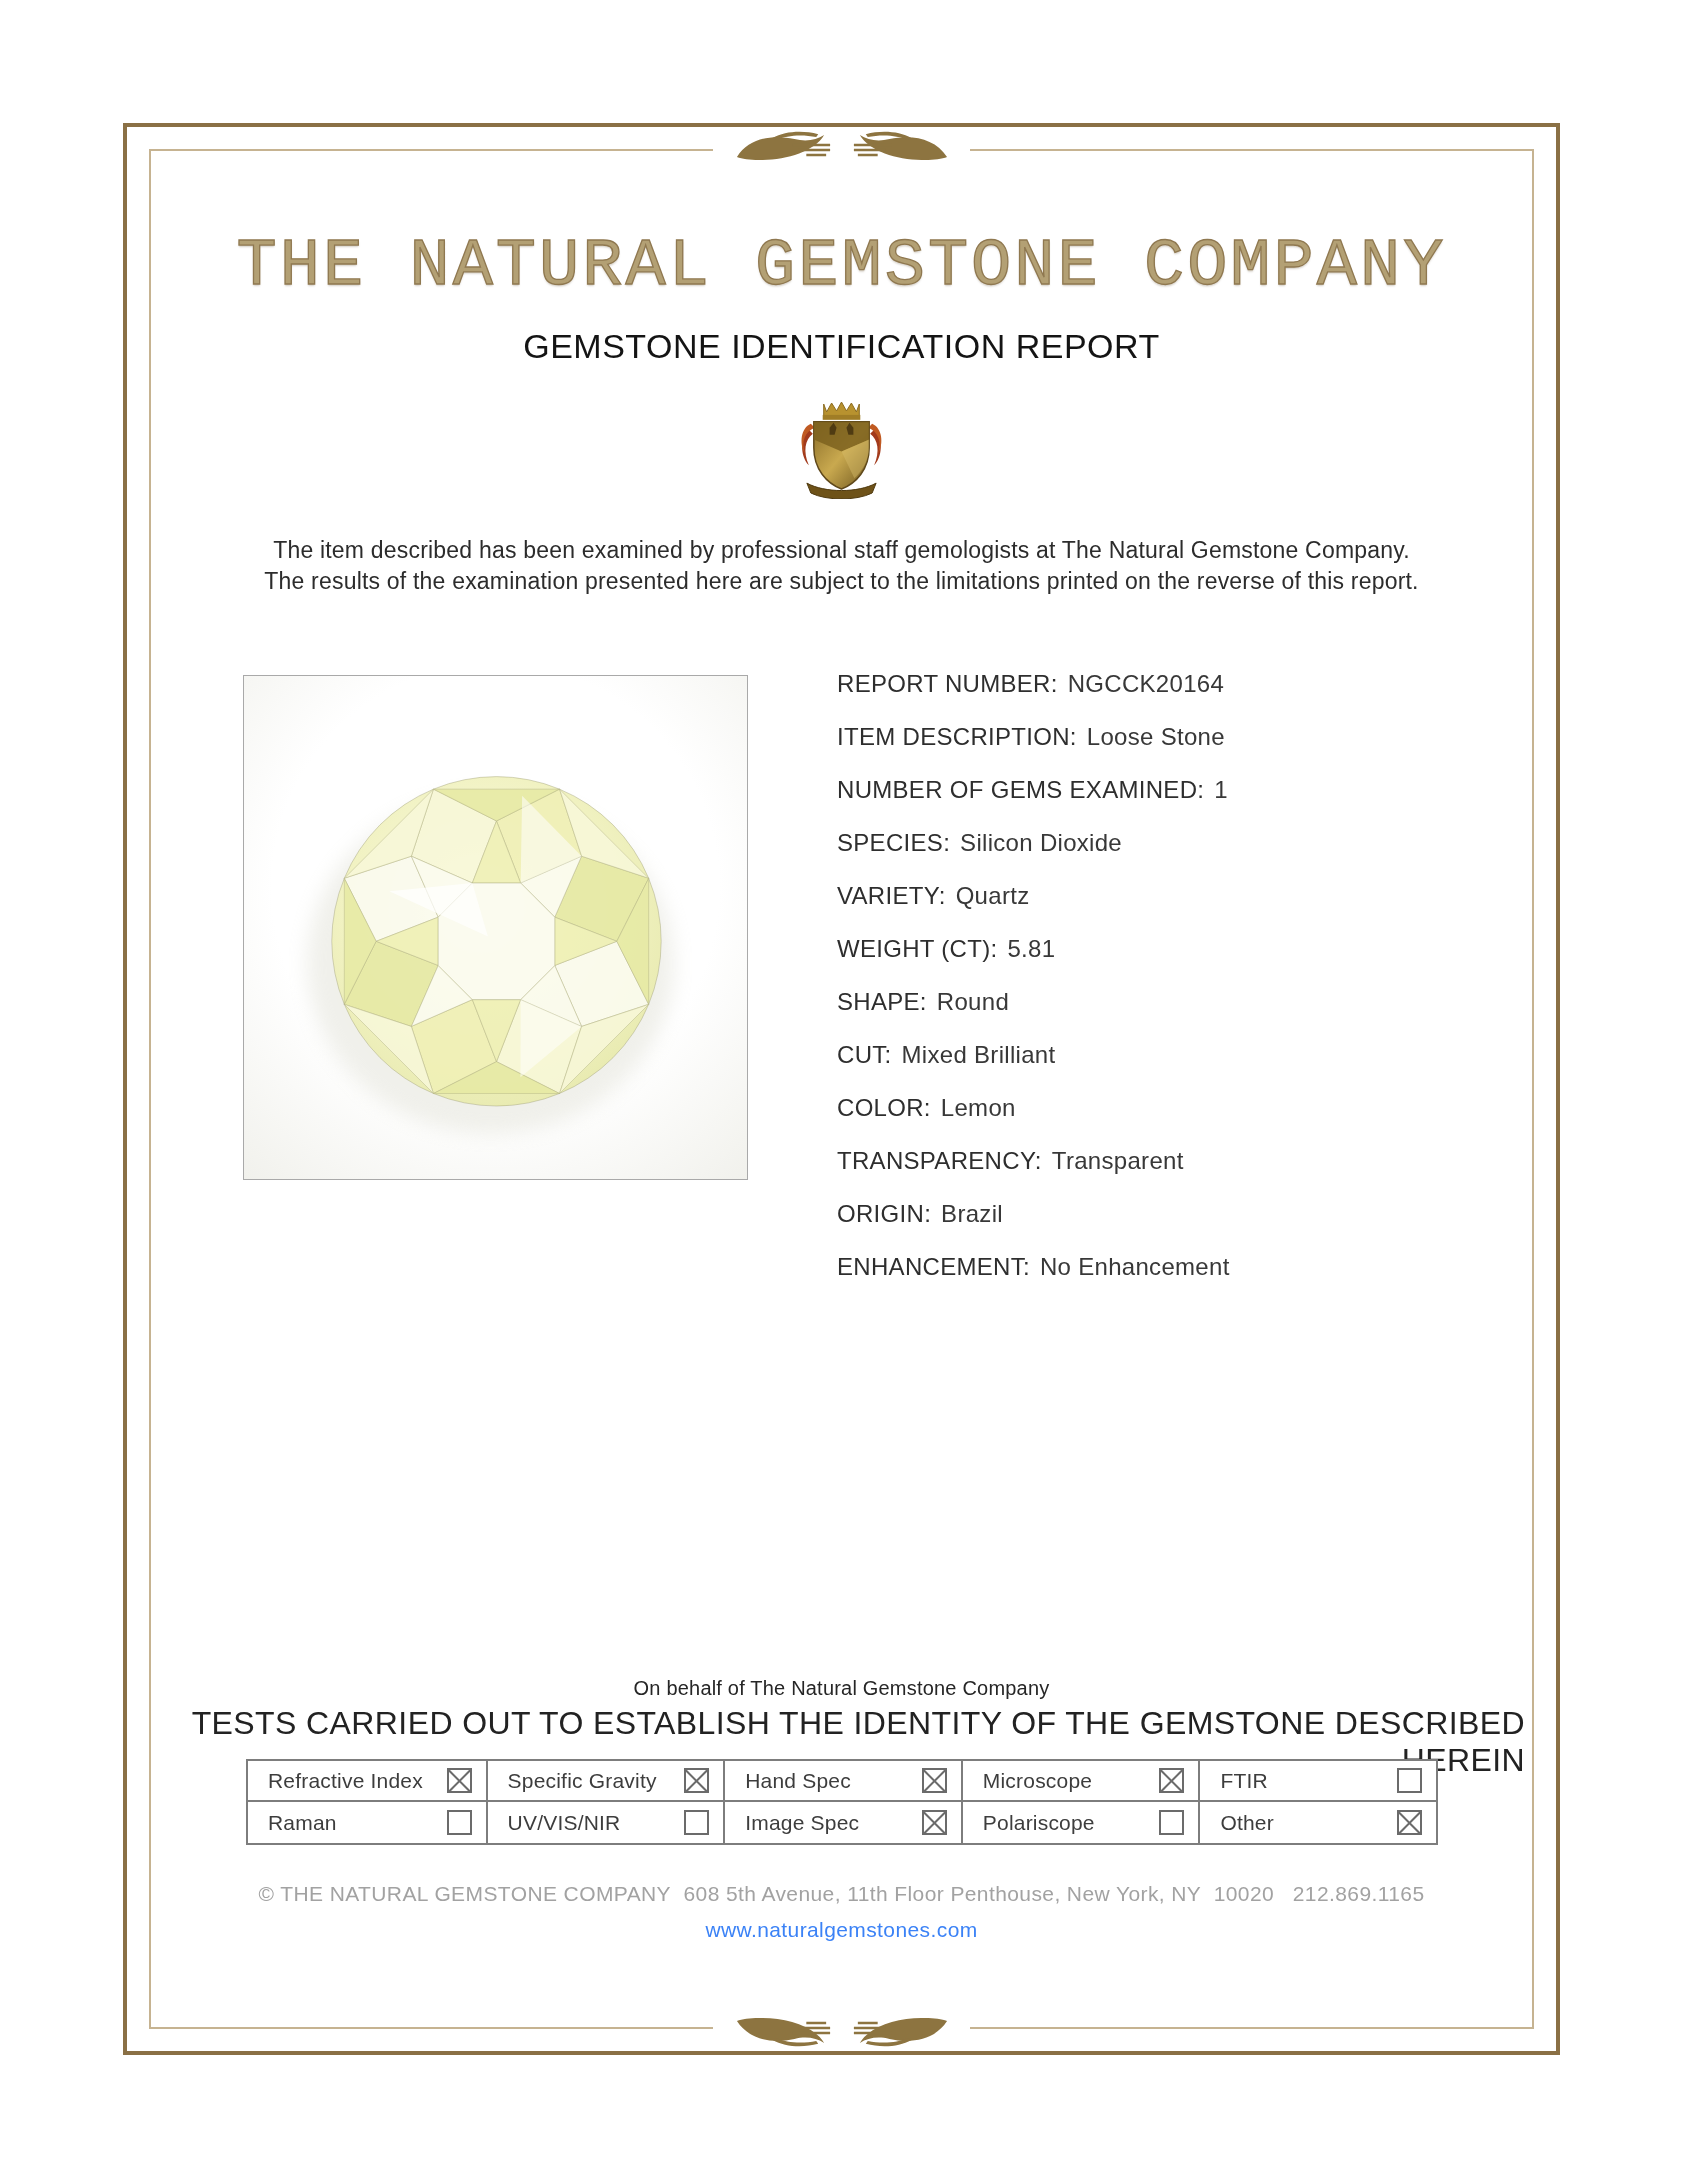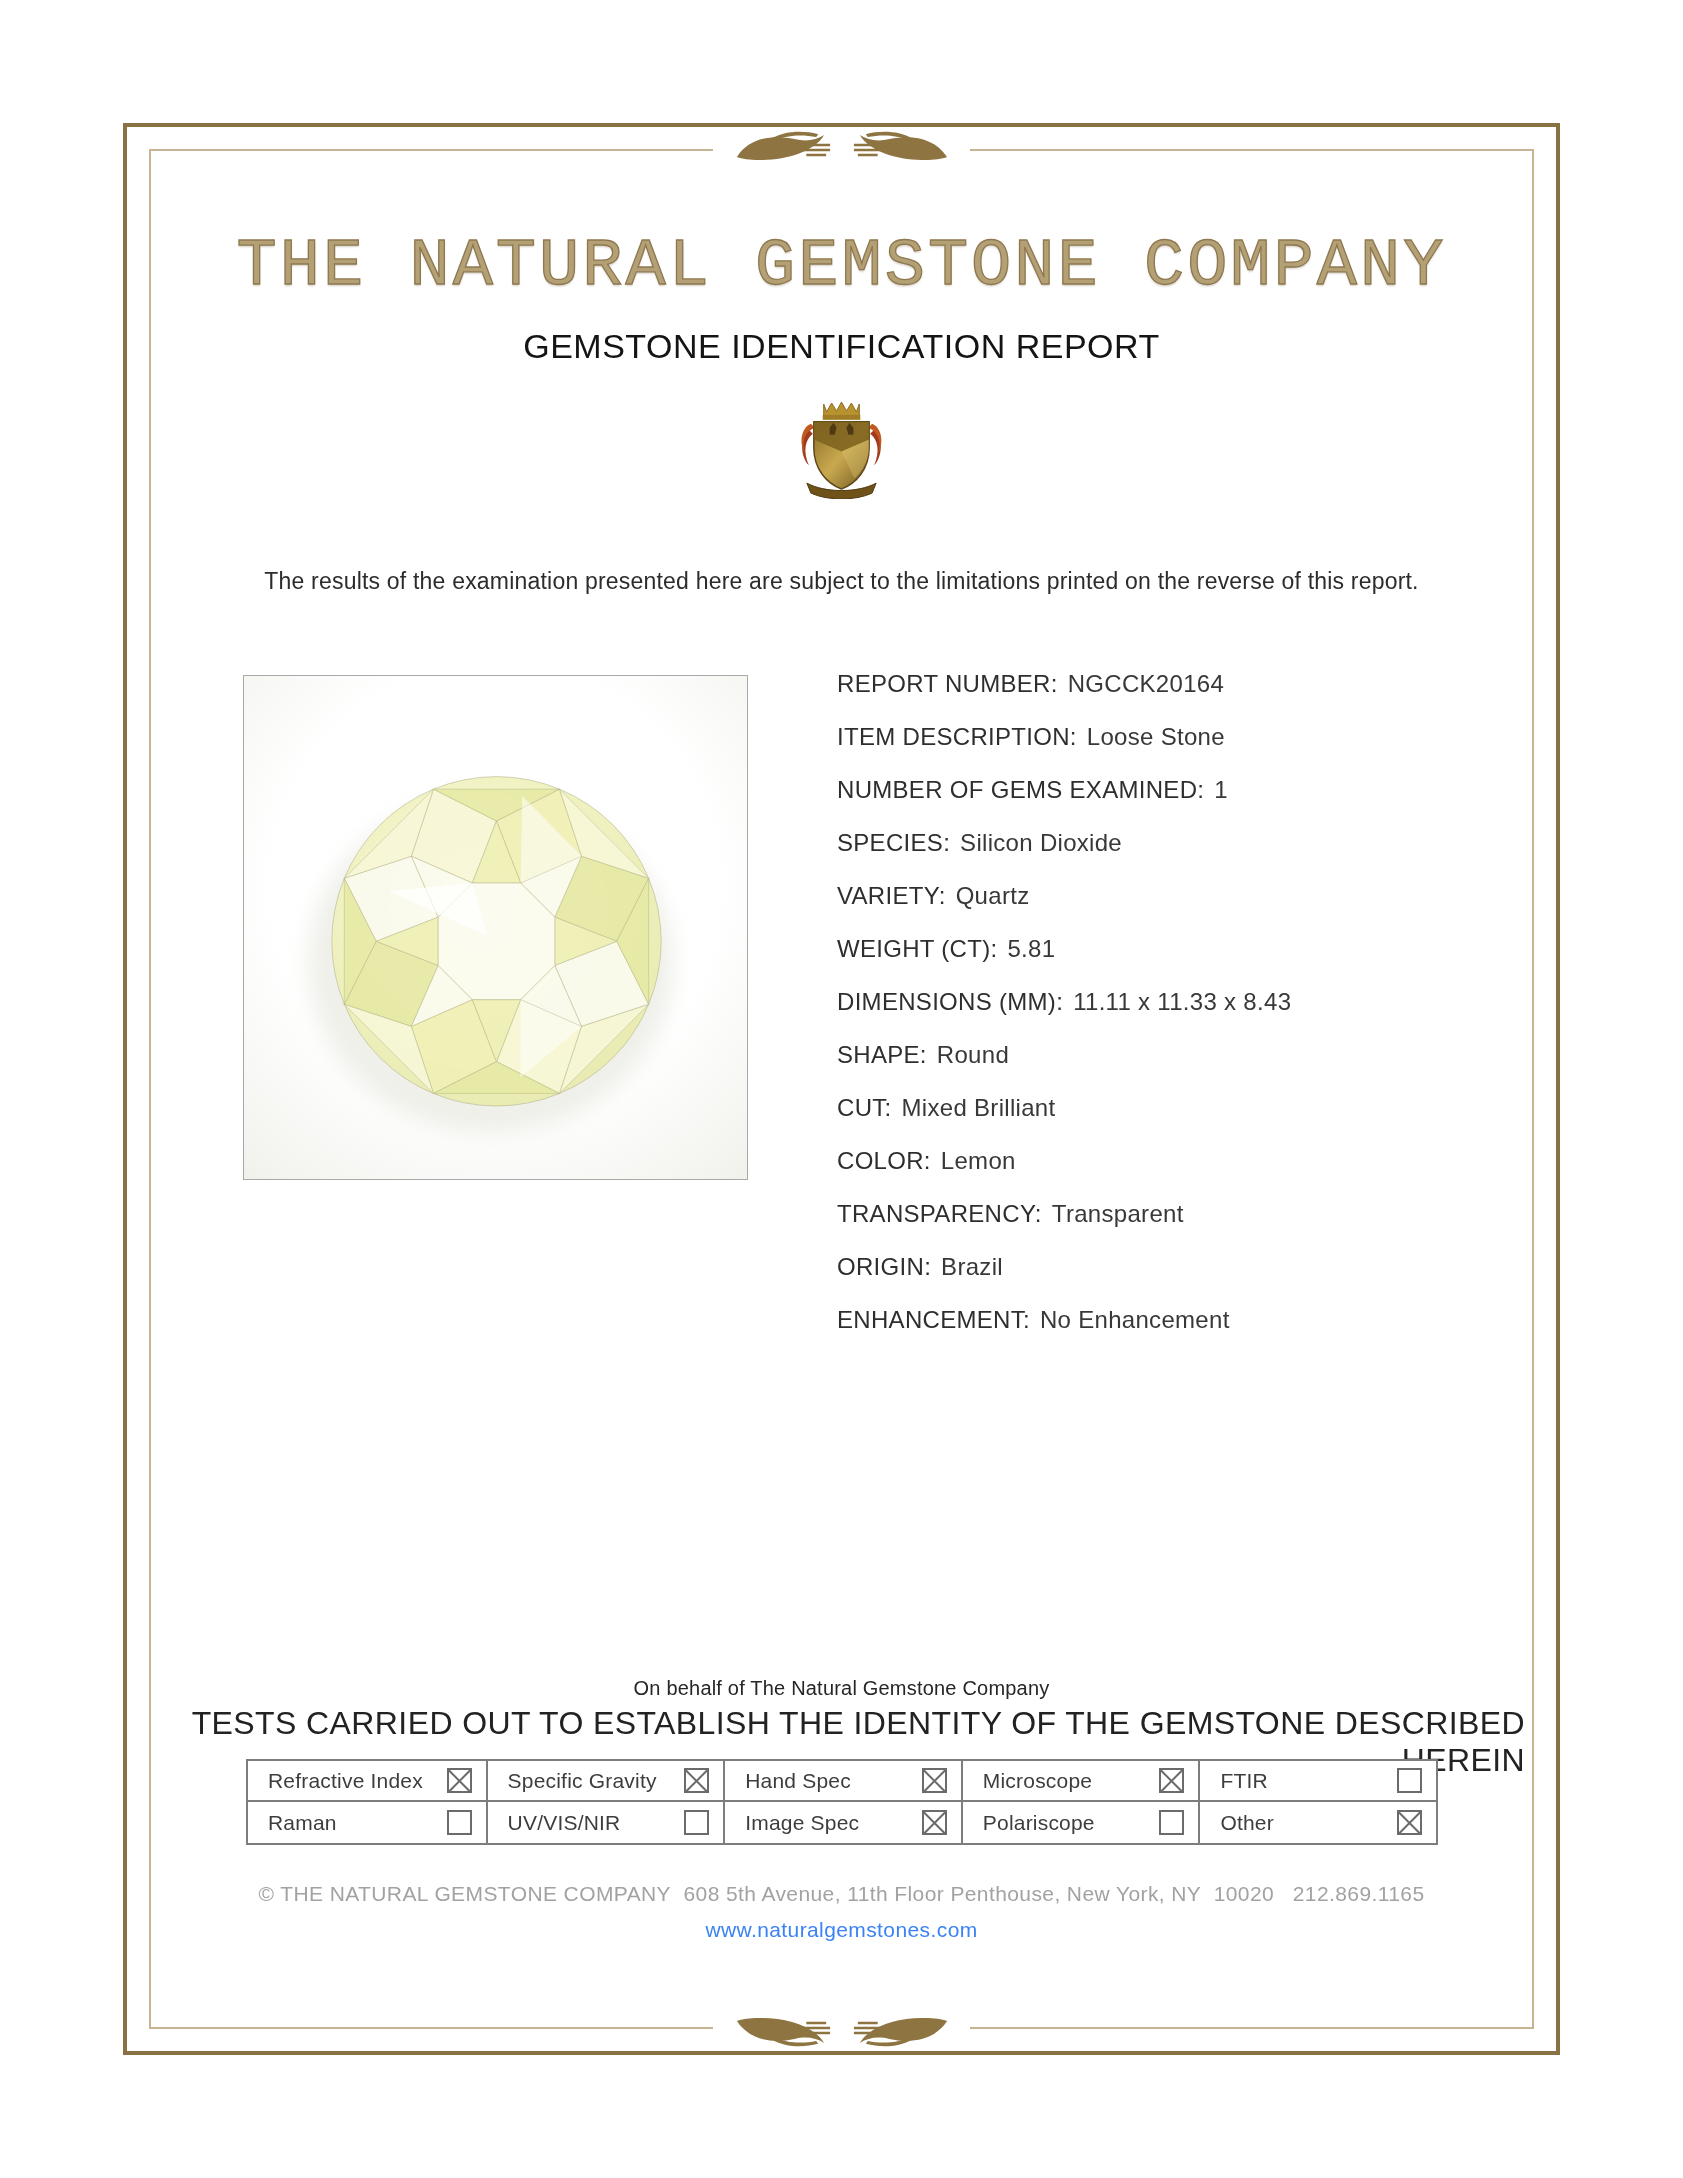--- a/index.html
+++ b/index.html
@@ -132,21 +132,21 @@
     <rect x="26" y="15" width="38" height="5" fill="#a07d26"></rect>
     <path d="M17,22 H73 V48 C73,70 60,84 45,90 C30,84 17,70 17,48 Z" fill="url(#shieldGrad)" stroke="#5f481a" stroke-width="1.5"></path>
     <path d="M17,22 H73 V40 L45,52 L17,40 Z" fill="#7c611f" opacity="0.85"></path>
     <path d="M33,28 l4,-5 l3,5 l-2,7 l-5,0 Z" fill="#4f3b12"></path>
     <path d="M57,28 l-4,-5 l-3,5 l2,7 l5,0 Z" fill="#4f3b12"></path>
     <path d="M45,52 L73,40 V48 C73,60 66,72 58,79 Z" fill="#d8bc6a" opacity="0.45"></path>
     <path d="M10,84 C28,94 62,94 80,84 L76,94 C60,102 30,102 14,94 Z" fill="#6e5218" stroke="#4f3a10" stroke-width="1"></path>
   </svg>
 </div>
 
-<p class="intro"><br><span>The results of the examination presented here are subject to the limitations printed on the reverse of this report.</span></p>
+<p class="intro"><span>The item described has been examined by professional staff gemologists at The Natural Gemstone Company.</span><br><span>The results of the examination presented here are subject to the limitations printed on the reverse of this report.</span></p>
 
 <div class="photo">
   <svg viewBox="0 0 510 510">
     <defs>
       <radialGradient id="gemGrad" cx="0.45" cy="0.4" r="0.75">
         <stop offset="0" stop-color="#fbfae8"></stop>
         <stop offset="0.55" stop-color="#f1f2c2"></stop>
         <stop offset="1" stop-color="#e3e6a6"></stop>
       </radialGradient>
       <filter id="soft" x="-30%" y="-30%" width="160%" height="160%">
@@ -188,21 +188,20 @@
   </svg>
 </div>
 
 <div class="details">
   <div class="detail-row"><span>REPORT NUMBER:</span><span class="val">NGCCK20164</span></div>
   <div class="detail-row"><span>ITEM DESCRIPTION:</span><span class="val">Loose Stone</span></div>
   <div class="detail-row"><span>NUMBER OF GEMS EXAMINED:</span><span class="val">1</span></div>
   <div class="detail-row"><span>SPECIES:</span><span class="val">Silicon Dioxide</span></div>
   <div class="detail-row"><span>VARIETY:</span><span class="val">Quartz</span></div>
   <div class="detail-row"><span>WEIGHT (CT):</span><span class="val">5.81</span></div>
-  <div class="detail-row"><span>DIMENSIONS (MM):</span><span class="val">11.11 x 11.33 x 8.43</span></div>
   <div class="detail-row"><span>SHAPE:</span><span class="val">Round</span></div>
   <div class="detail-row"><span>CUT:</span><span class="val">Mixed Brilliant</span></div>
   <div class="detail-row"><span>COLOR:</span><span class="val">Lemon</span></div>
   <div class="detail-row"><span>TRANSPARENCY:</span><span class="val">Transparent</span></div>
   <div class="detail-row"><span>ORIGIN:</span><span class="val">Brazil</span></div>
   <div class="detail-row"><span>ENHANCEMENT:</span><span class="val">No Enhancement</span></div>
 </div>
 
 <div class="onbehalf">On behalf of The Natural Gemstone Company</div>
 <div class="tests-heading">TESTS CARRIED OUT TO ESTABLISH THE IDENTITY OF THE GEMSTONE DESCRIBED HEREIN</div>

